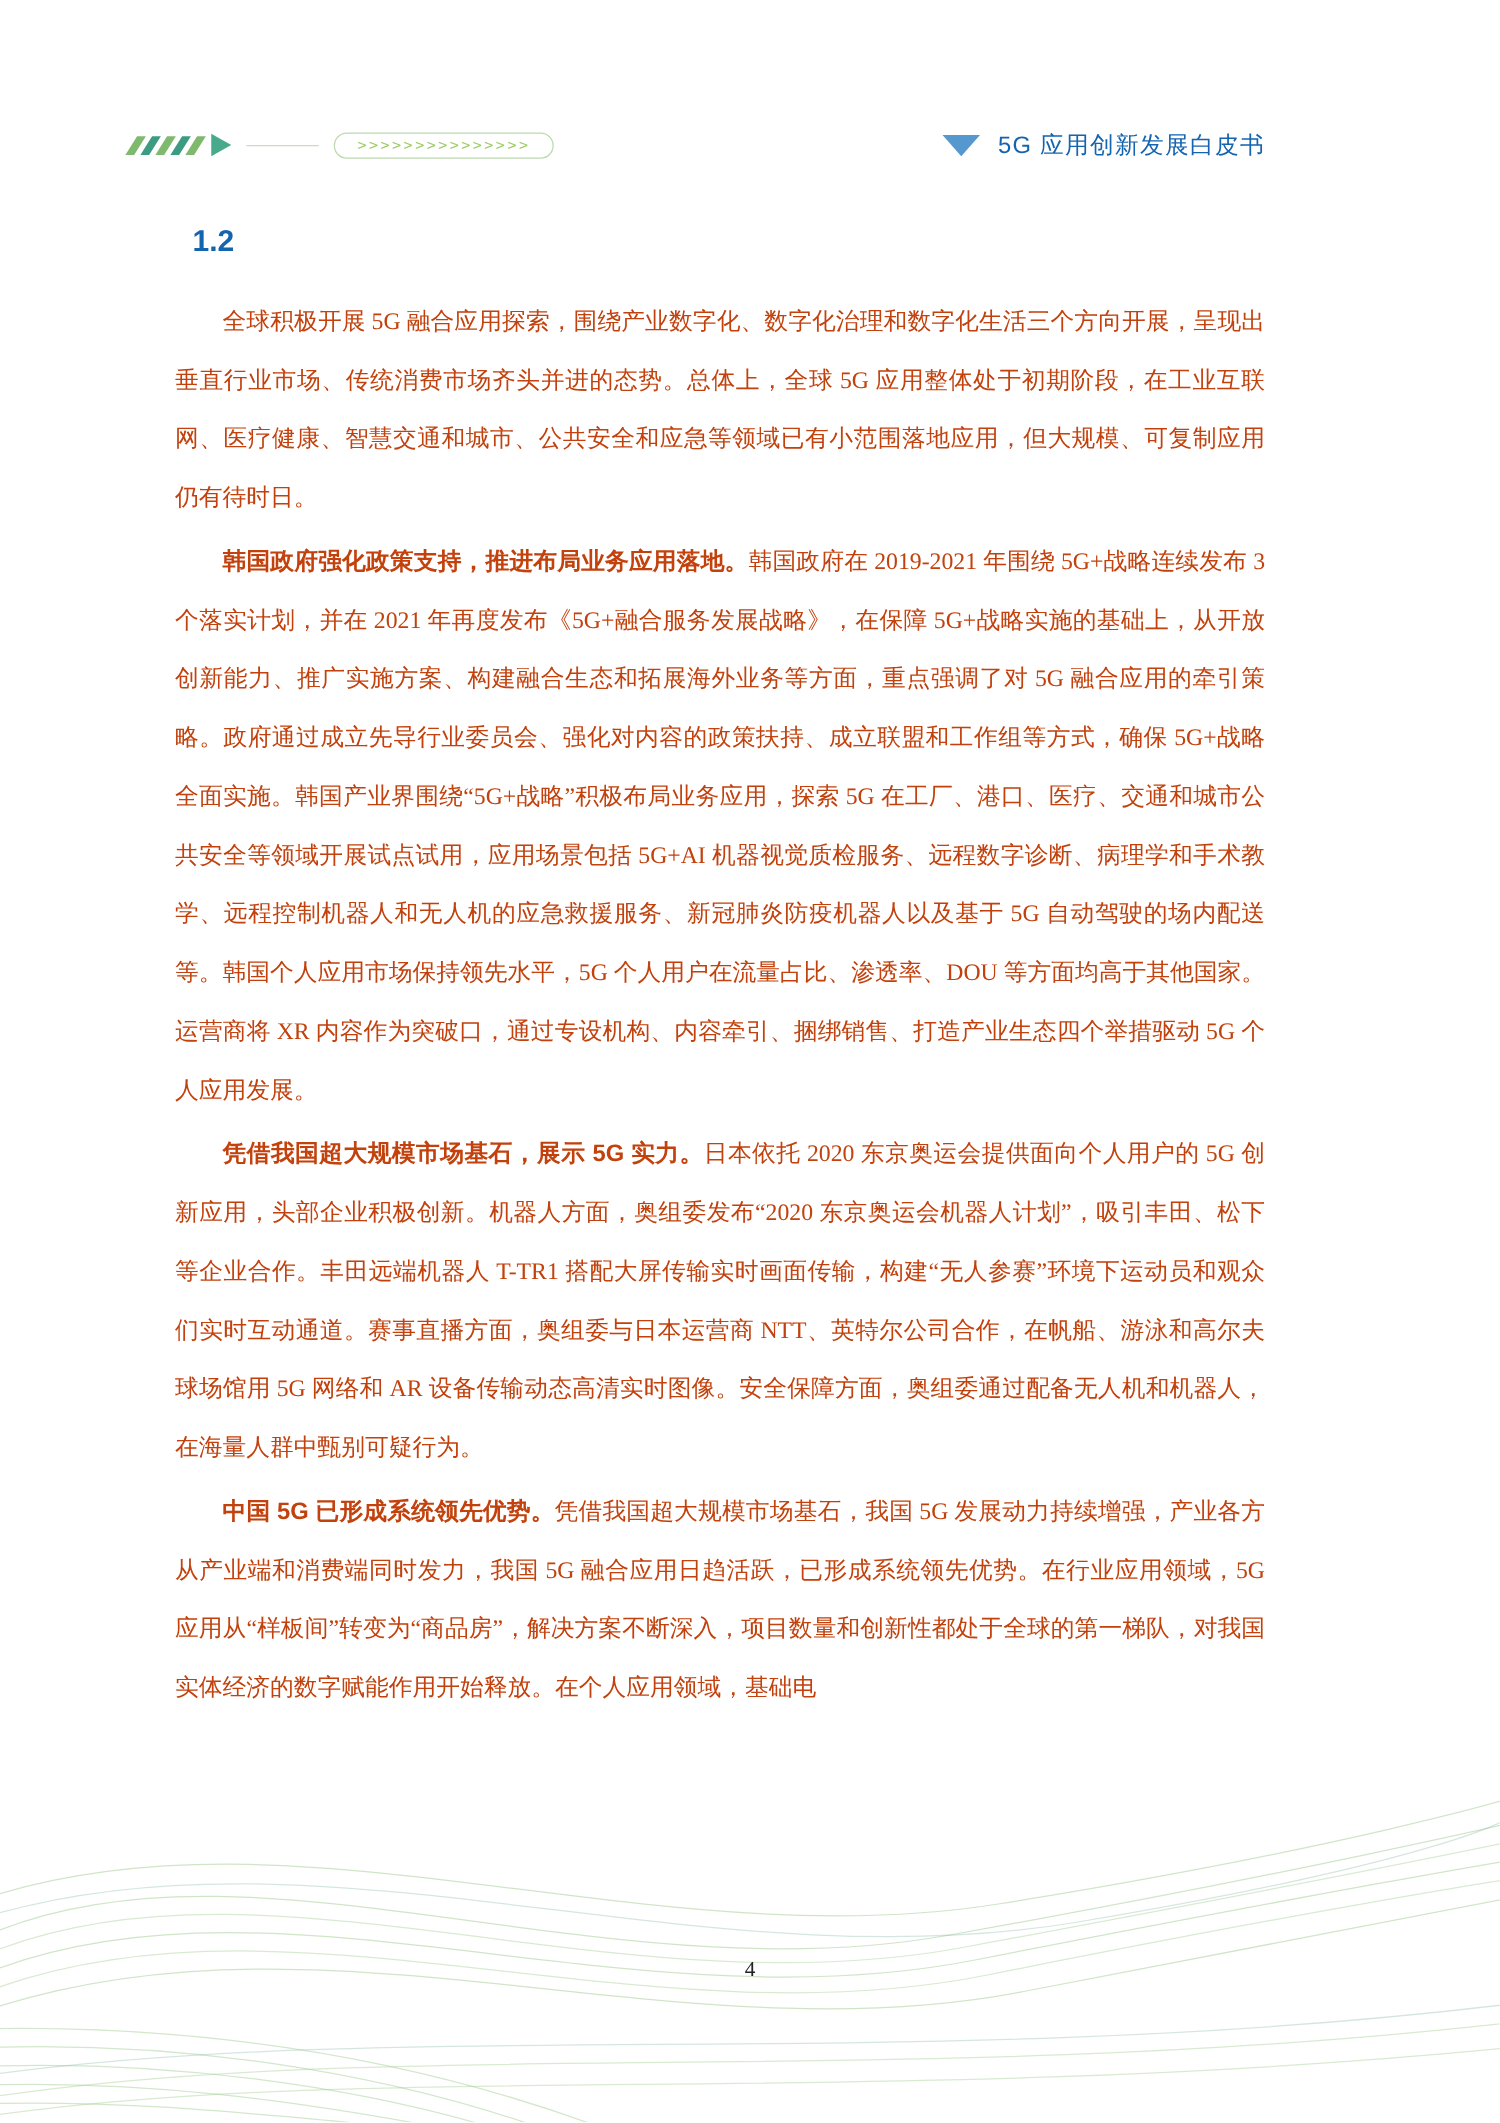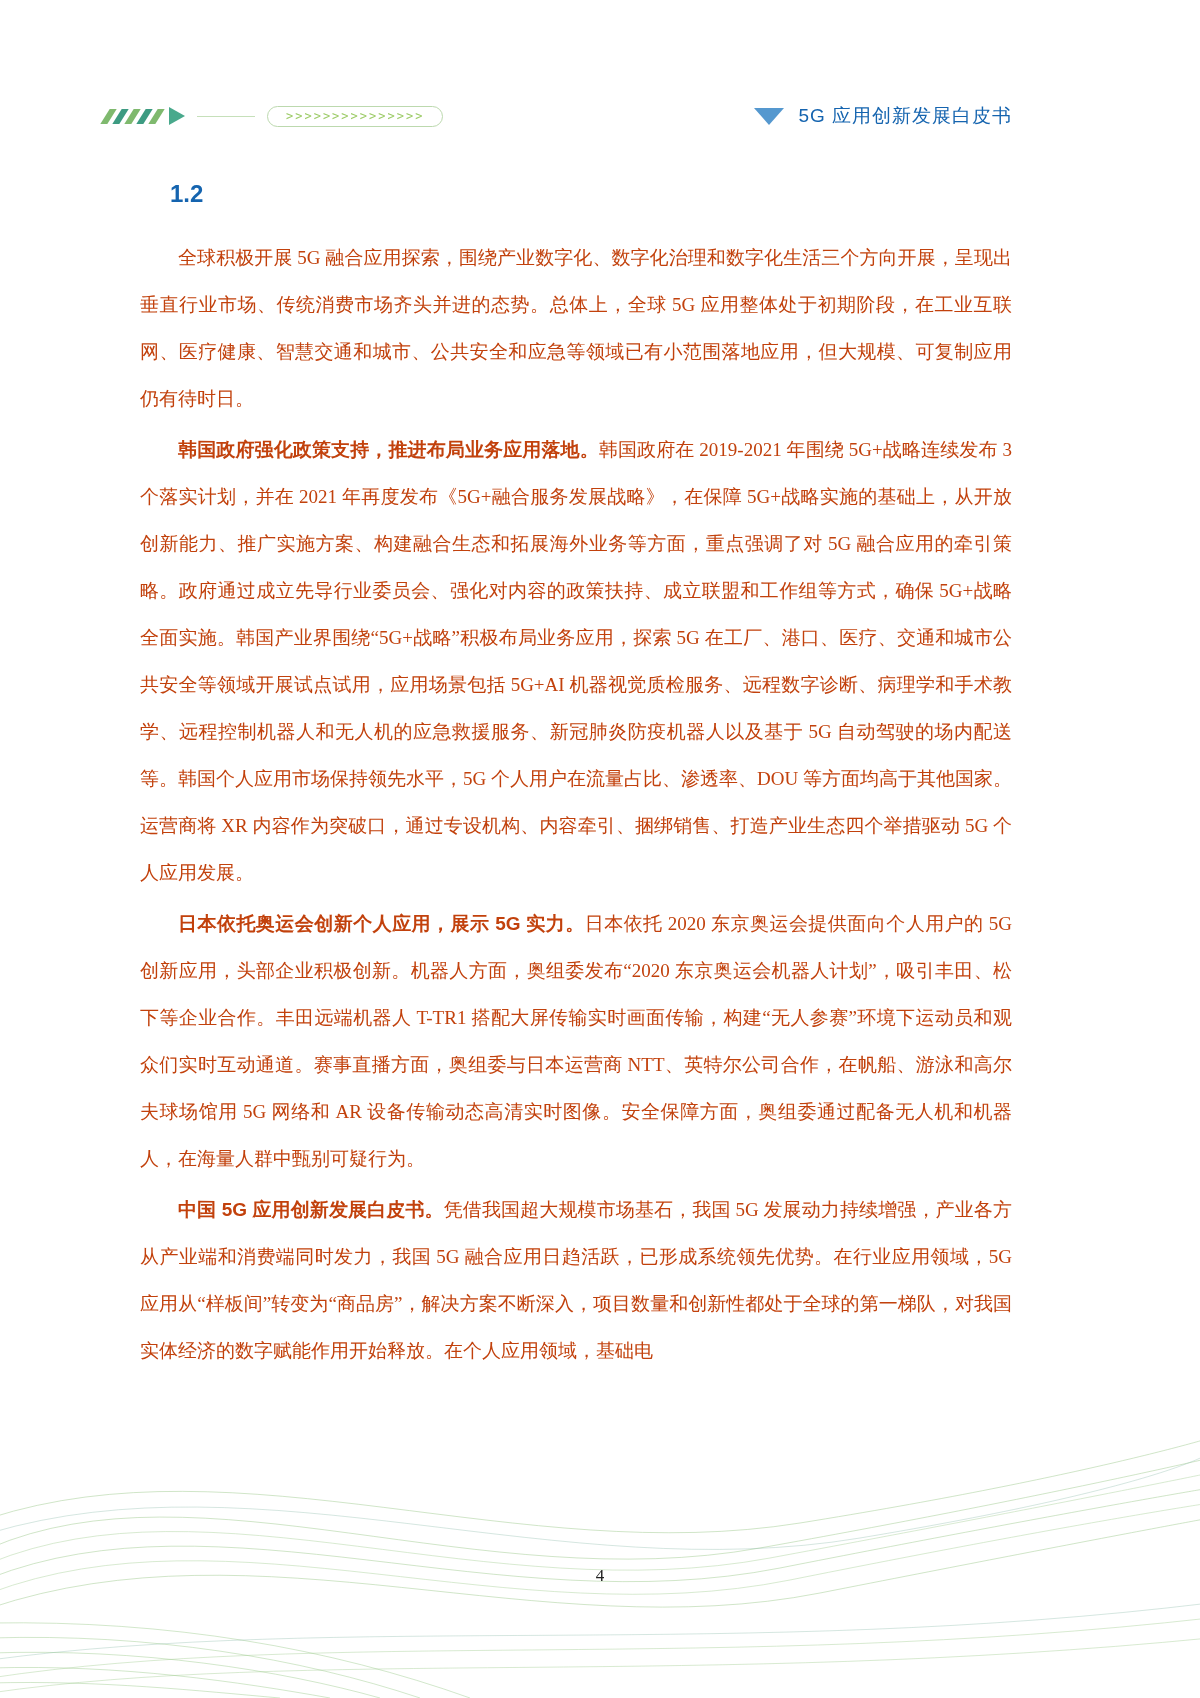--- a/index.html
+++ b/index.html
@@ -71,21 +71,21 @@
     left: 140px;
     width: 872px;
   }
   .section-heading {
     display: flex;
     align-items: baseline;
     color: #1564af;
     font-family: "Liberation Sans", sans-serif;
     font-weight: bold;
     font-size: 24px;
-    margin: 0 0 26px 30px;
+    margin: 0 0 26px 14px;
   }
   .section-number { margin-right: 28px; }
   p.para {
     margin: 0 0 4px 0;
     font-size: 19px;
     line-height: 47px;
     text-align: justify;
     text-indent: 2em;
     color: #c2410c;
   }
@@ -141,23 +141,23 @@
 
     <div class="section-heading">
       <span class="section-number">1.2</span>
     </div>
 
     <p class="para"><span class="lead"></span><span>全球积极开展 5G 融合应用探索，围绕产业数字化、数字化治理和数字化生活三个方向开展，呈现出垂直行业市场、传统消费市场齐头并进的态势。总体上，全球 5G 应用整体处于初期阶段，在工业互联网、医疗健康、智慧交通和城市、公共安全和应急等领域已有小范围落地应用，但大规模、可复制应用仍有待时日。</span></p>
 
     <p class="para"><span class="lead">韩国政府强化政策支持，推进布局业务应用落地。</span><span>韩国政府在 2019-2021 年围绕 5G+战略连续发布 3 个落实计划，并在 2021 年再度发布《5G+融合服务发展战略》，在保障 5G+战略实施的基础上，从开放创新能力、推广实施方案、构建融合生态和拓展海外业务等方面，重点强调了对 5G 融合应用的牵引策略。政府通过成立先导行业委员会、强化对内容的政策扶持、成立联盟和工作组等方式，确保 5G+战略全面实施。韩国产业界围绕“5G+战略”积极布局业务应用，探索 5G 在工厂、港口、医疗、交通和城市公共安全等领域开展试点试用，应用场景包括 5G+AI 机器视觉质检服务、远程数字诊断、病理学和手术教学、远程控制机器人和无人机的应急救援服务、新冠肺炎防疫机器人以及基于 5G 自动驾驶的场内配送等。韩国个人应用市场保持领先水平，5G 个人用户在流量占比、渗透率、DOU 等方面均高于其他国家。运营商将 XR 内容作为突破口，通过专设机构、内容牵引、捆绑销售、打造产业生态四个举措驱动 5G 个人应用发展。</span></p>
 
 
-    <p class="para"><span class="lead">日本依托奥运会创新个人应用，展示 5G 实力。</span><span>日本依托 2020 东京奥运会提供面向个人用户的 5G 创新应用，头部企业积极创新。机器人方面，奥组委发布“2020 东京奥运会机器人计划”，吸引丰田、松下等企业合作。丰田远端机器人 T-TR1 搭配大屏传输实时画面传输，构建“无人参赛”环境下运动员和观众们实时互动通道。赛事直播方面，奥组委与日本运营商 NTT、英特尔公司合作，在帆船、游泳和高尔夫球场馆用 5G 网络和 AR 设备传输动态高清实时图像。安全保障方面，奥组委通过配备无人机和机器人，在海量人群中甄别可疑行为。</span></p>
+    <p class="para"><span class="lead">凭借我国超大规模市场基石，展示 5G 实力。</span><span>日本依托 2020 东京奥运会提供面向个人用户的 5G 创新应用，头部企业积极创新。机器人方面，奥组委发布“2020 东京奥运会机器人计划”，吸引丰田、松下等企业合作。丰田远端机器人 T-TR1 搭配大屏传输实时画面传输，构建“无人参赛”环境下运动员和观众们实时互动通道。赛事直播方面，奥组委与日本运营商 NTT、英特尔公司合作，在帆船、游泳和高尔夫球场馆用 5G 网络和 AR 设备传输动态高清实时图像。安全保障方面，奥组委通过配备无人机和机器人，在海量人群中甄别可疑行为。</span></p>
 
-    <p class="para"><span class="lead">中国 5G 应用创新发展白皮书。</span><span>凭借我国超大规模市场基石，我国 5G 发展动力持续增强，产业各方从产业端和消费端同时发力，我国 5G 融合应用日趋活跃，已形成系统领先优势。在行业应用领域，5G 应用从“样板间”转变为“商品房”，解决方案不断深入，项目数量和创新性都处于全球的第一梯队，对我国实体经济的数字赋能作用开始释放。在个人应用领域，基础电</span></p>
+    <p class="para"><span class="lead">中国 5G 已形成系统领先优势。</span><span>凭借我国超大规模市场基石，我国 5G 发展动力持续增强，产业各方从产业端和消费端同时发力，我国 5G 融合应用日趋活跃，已形成系统领先优势。在行业应用领域，5G 应用从“样板间”转变为“商品房”，解决方案不断深入，项目数量和创新性都处于全球的第一梯队，对我国实体经济的数字赋能作用开始释放。在个人应用领域，基础电</span></p>
 
   </div>
 
   <svg class="waves" viewBox="0 0 1200 300" preserveAspectRatio="none" aria-hidden="true">
     <g fill="none" stroke="#a9cf9b" stroke-width="1" stroke-opacity="0.55">
       <path d="M-10,150 C200,60 480,200 760,150 S1210,60 1210,60"></path>
       <path d="M-10,180 C220,90 500,225 780,170 S1210,90 1210,90"></path>
       <path d="M-10,120 C240,40 520,170 800,125 S1210,40 1210,40"></path>
       <path d="M-10,210 C260,120 540,250 820,195 S1210,120 1210,120"></path>
     </g>

